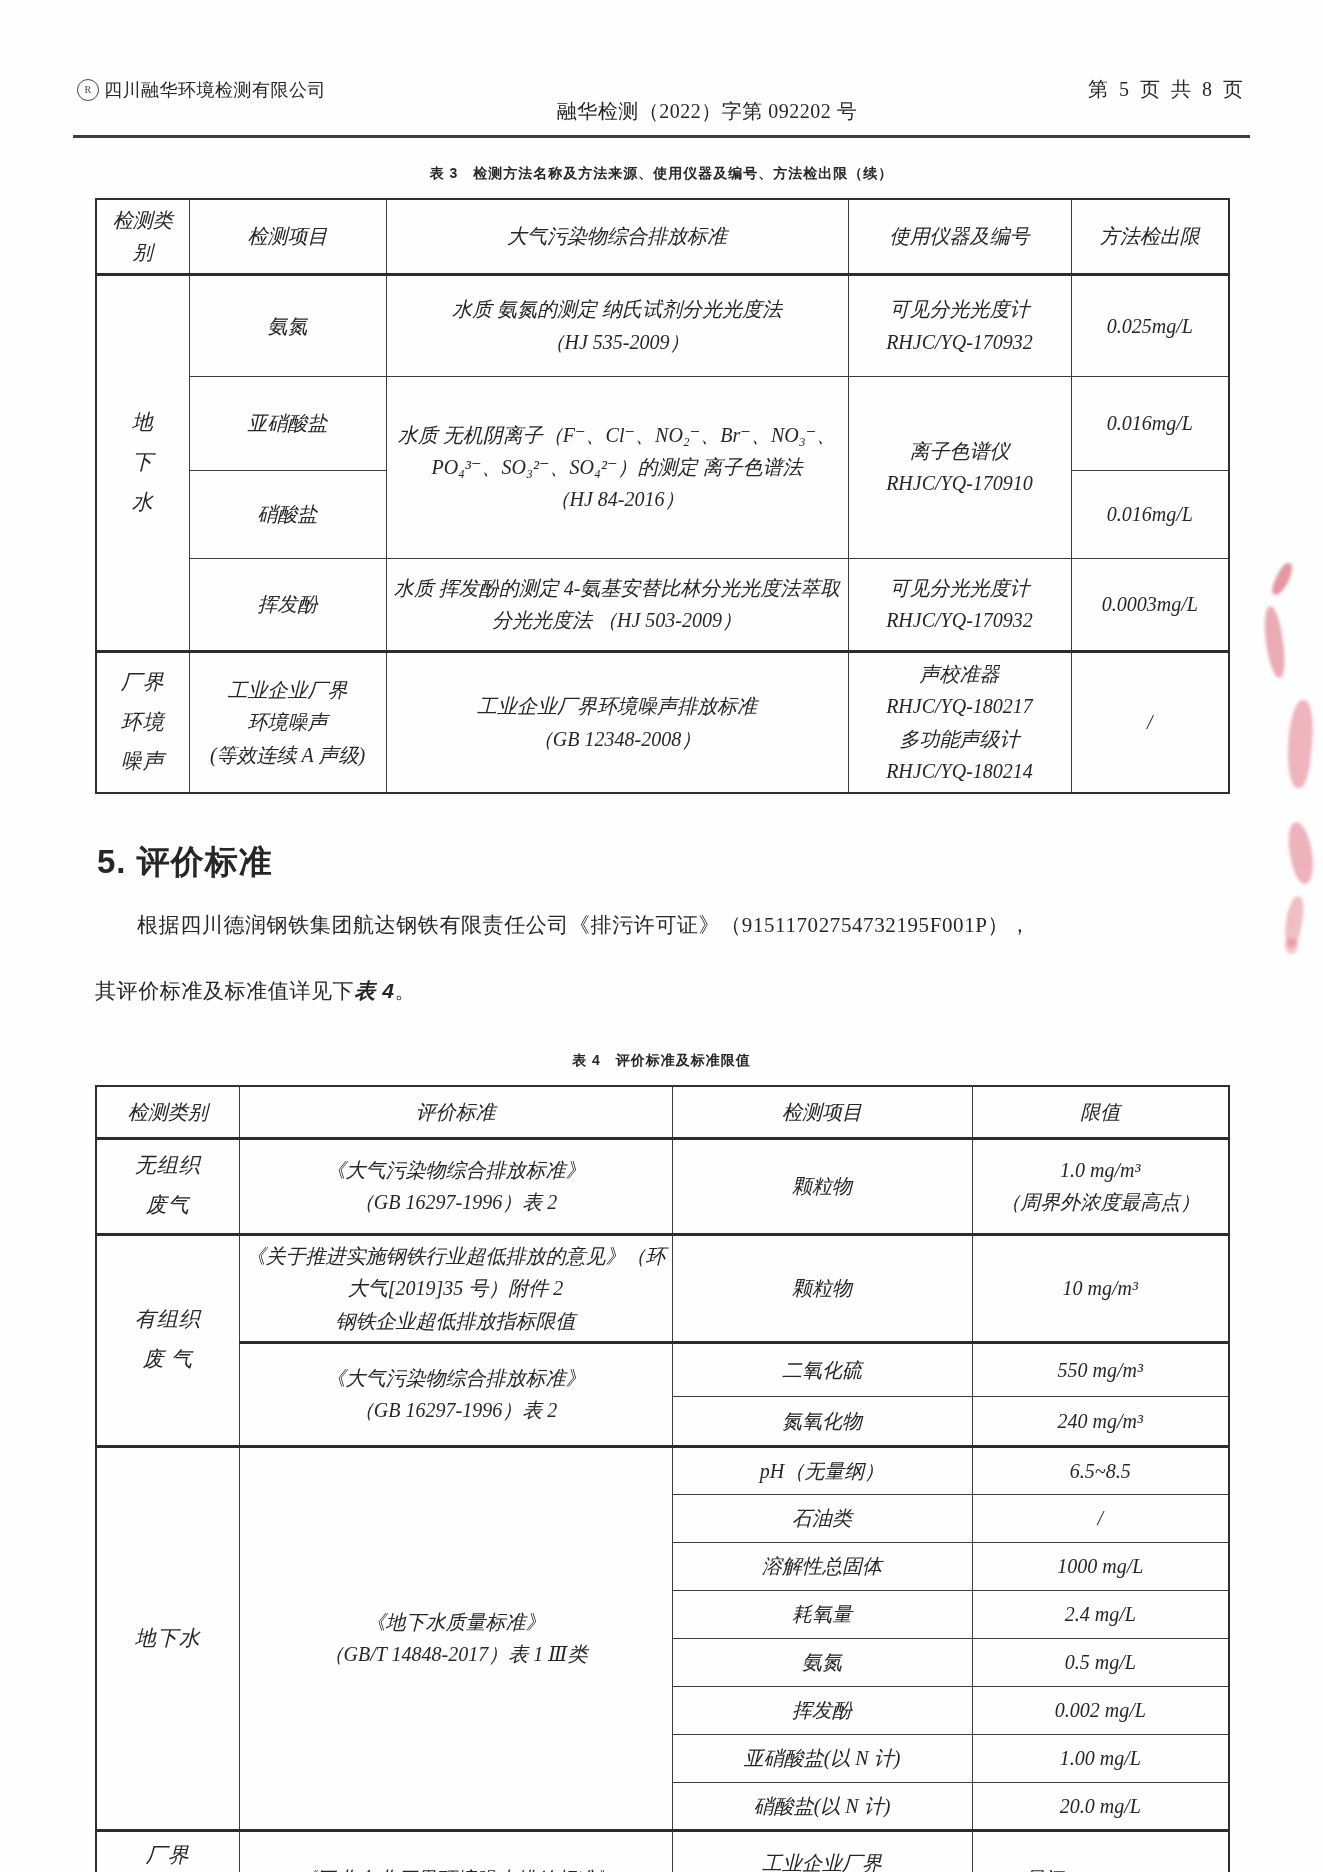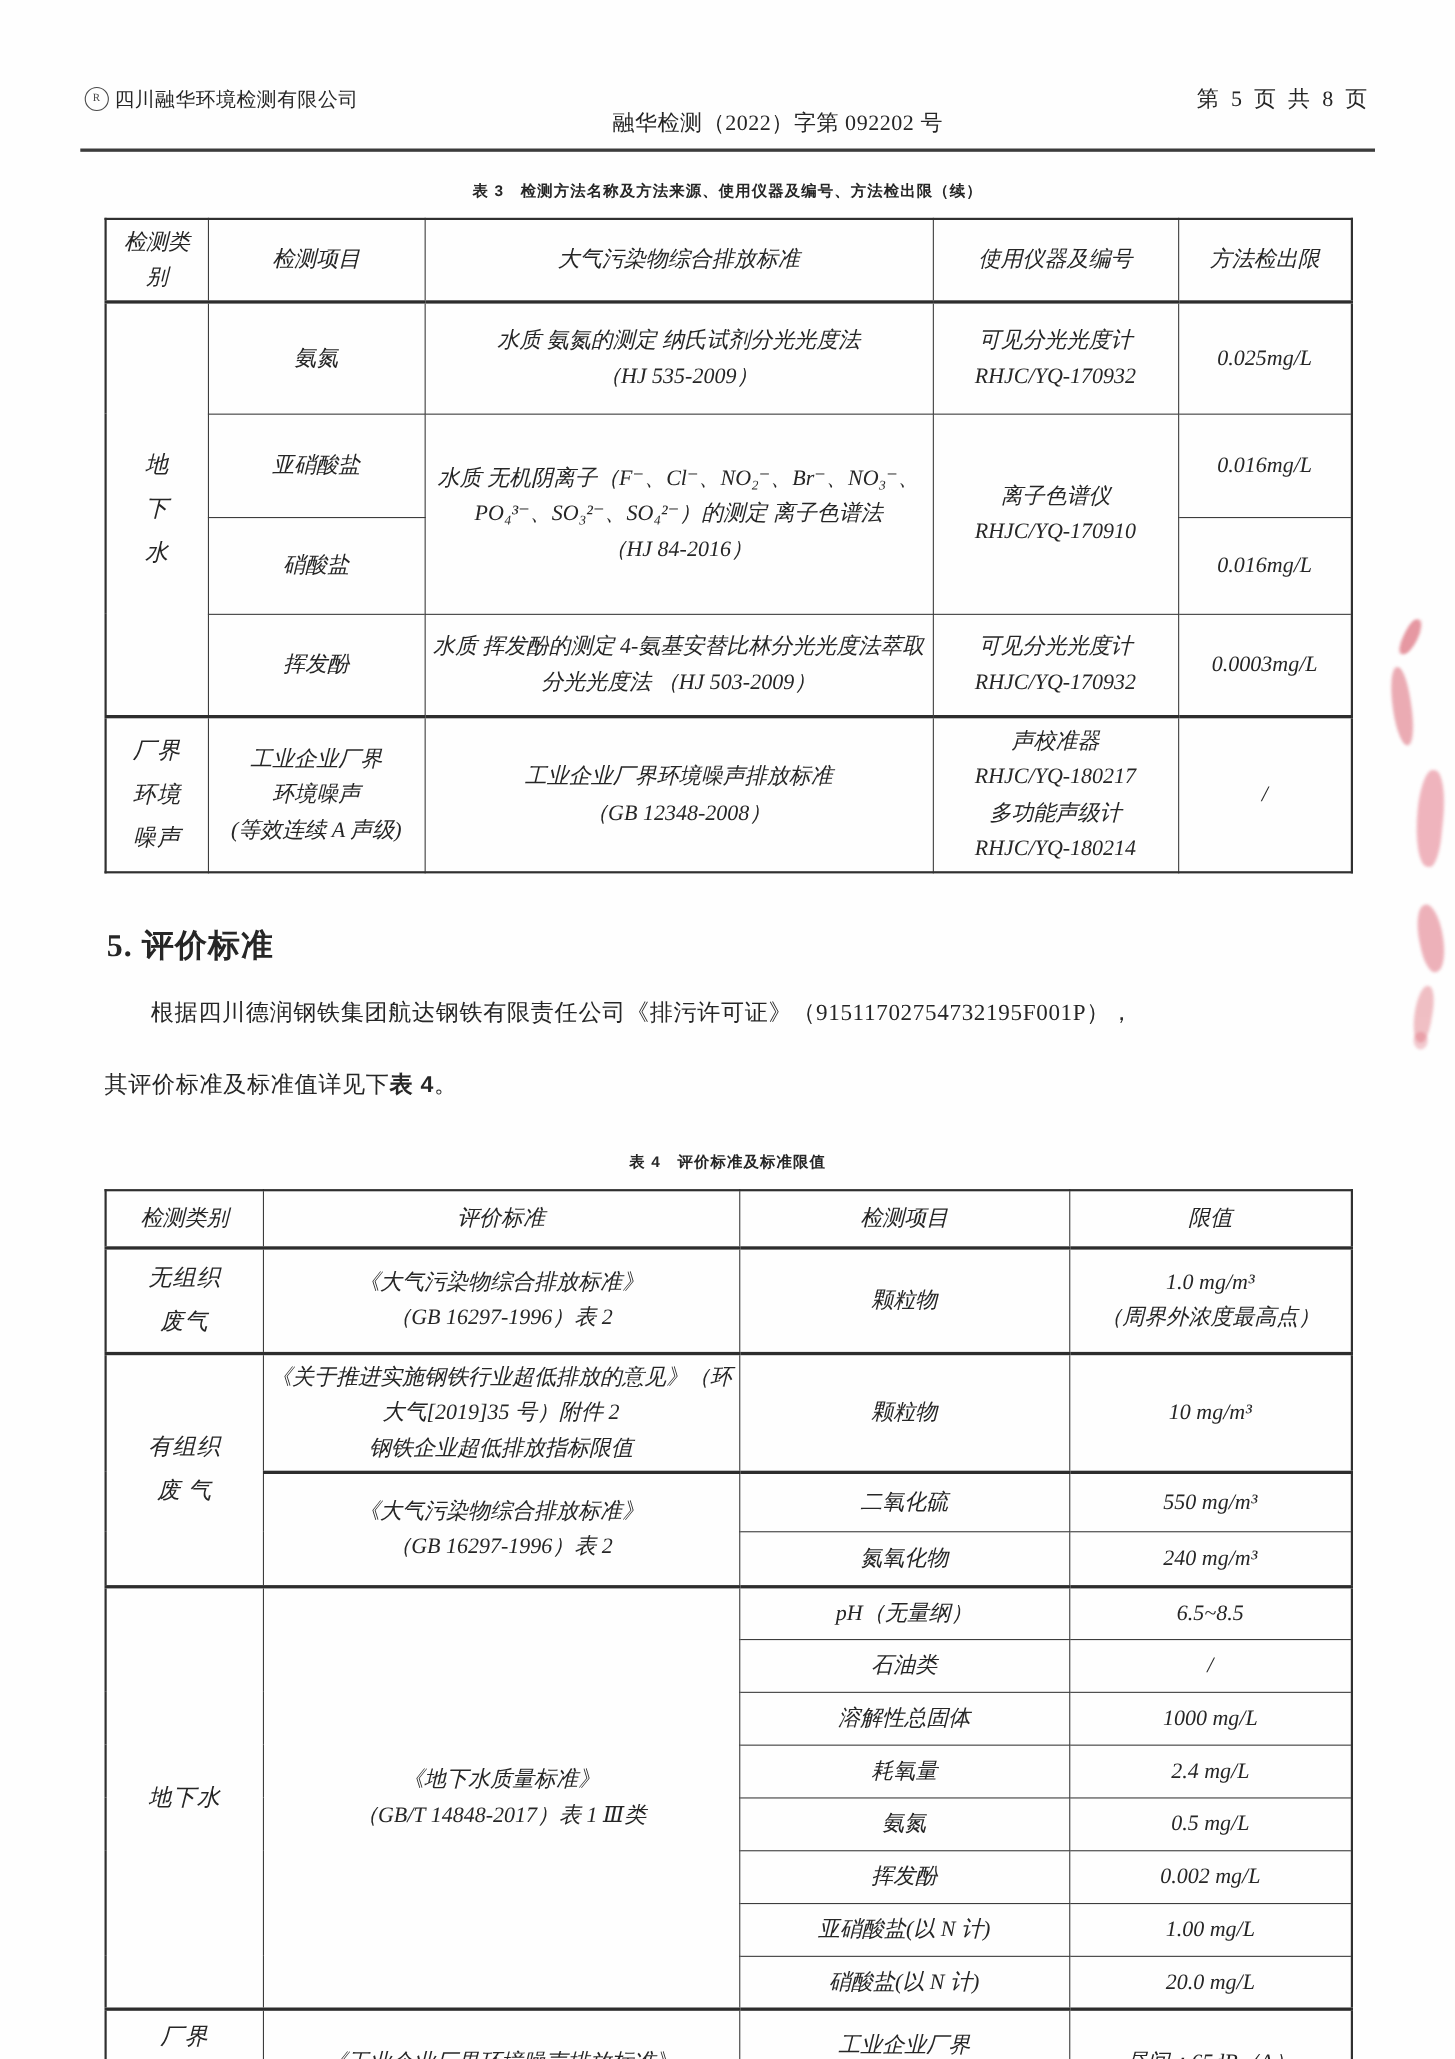--- a/index.html
+++ b/index.html
@@ -26,27 +26,27 @@
   .doc-number{font-size:20px;letter-spacing:.5px;margin-top:44px;}
   .page-info{font-size:20px;letter-spacing:3px;}
 
   
   .tbl-title{
     text-align:center;font-weight:700;font-size:14px;letter-spacing:1px;
     font-family:"Liberation Sans","DejaVu Sans",sans-serif;
     margin:27px 0 15px 0;
   }
   .sec-heading{
-    font-weight:700;font-size:29px;letter-spacing:1px;
-    font-family:Liberation Serif, serif;
+    font-weight:700;font-size:33px;letter-spacing:1px;
+    font-family:Liberation Sans, sans-serif;
     margin:46px 0 10px 2px;
   }
   .para{font-size:21px;line-height:60px;letter-spacing:.6px;margin:6px 0 0 0;}
   .para.indent{text-indent:2em;}
-  .para b{font-family:"Liberation Sans","DejaVu Sans",sans-serif;}
+  .para b{font-family:"Liberation Sans","DejaVu Sans",sans-serif;font-style:italic;}
 
   
   table{width:100%;border-collapse:collapse;table-layout:fixed;
         border:2.5px solid #303030;font-style:italic;}
   td,th{
     border:1.5px solid #3d3d3d;text-align:center;vertical-align:middle;
     white-space:pre-line;font-size:20px;font-weight:400;
     padding:4px 6px;line-height:1.62;word-break:break-word;
   }
   thead th{font-size:20px;}

